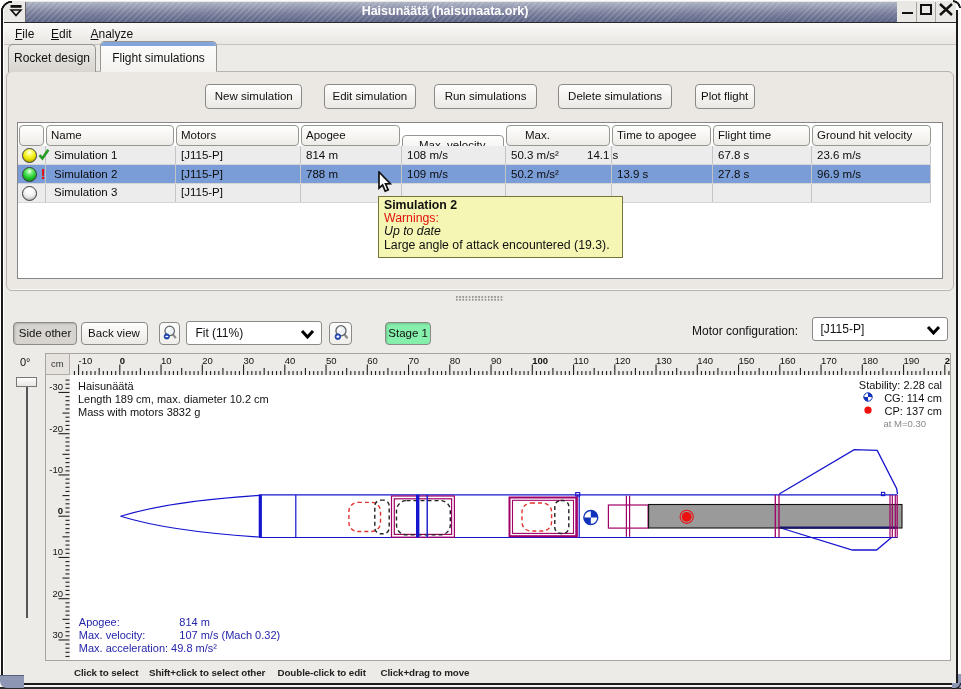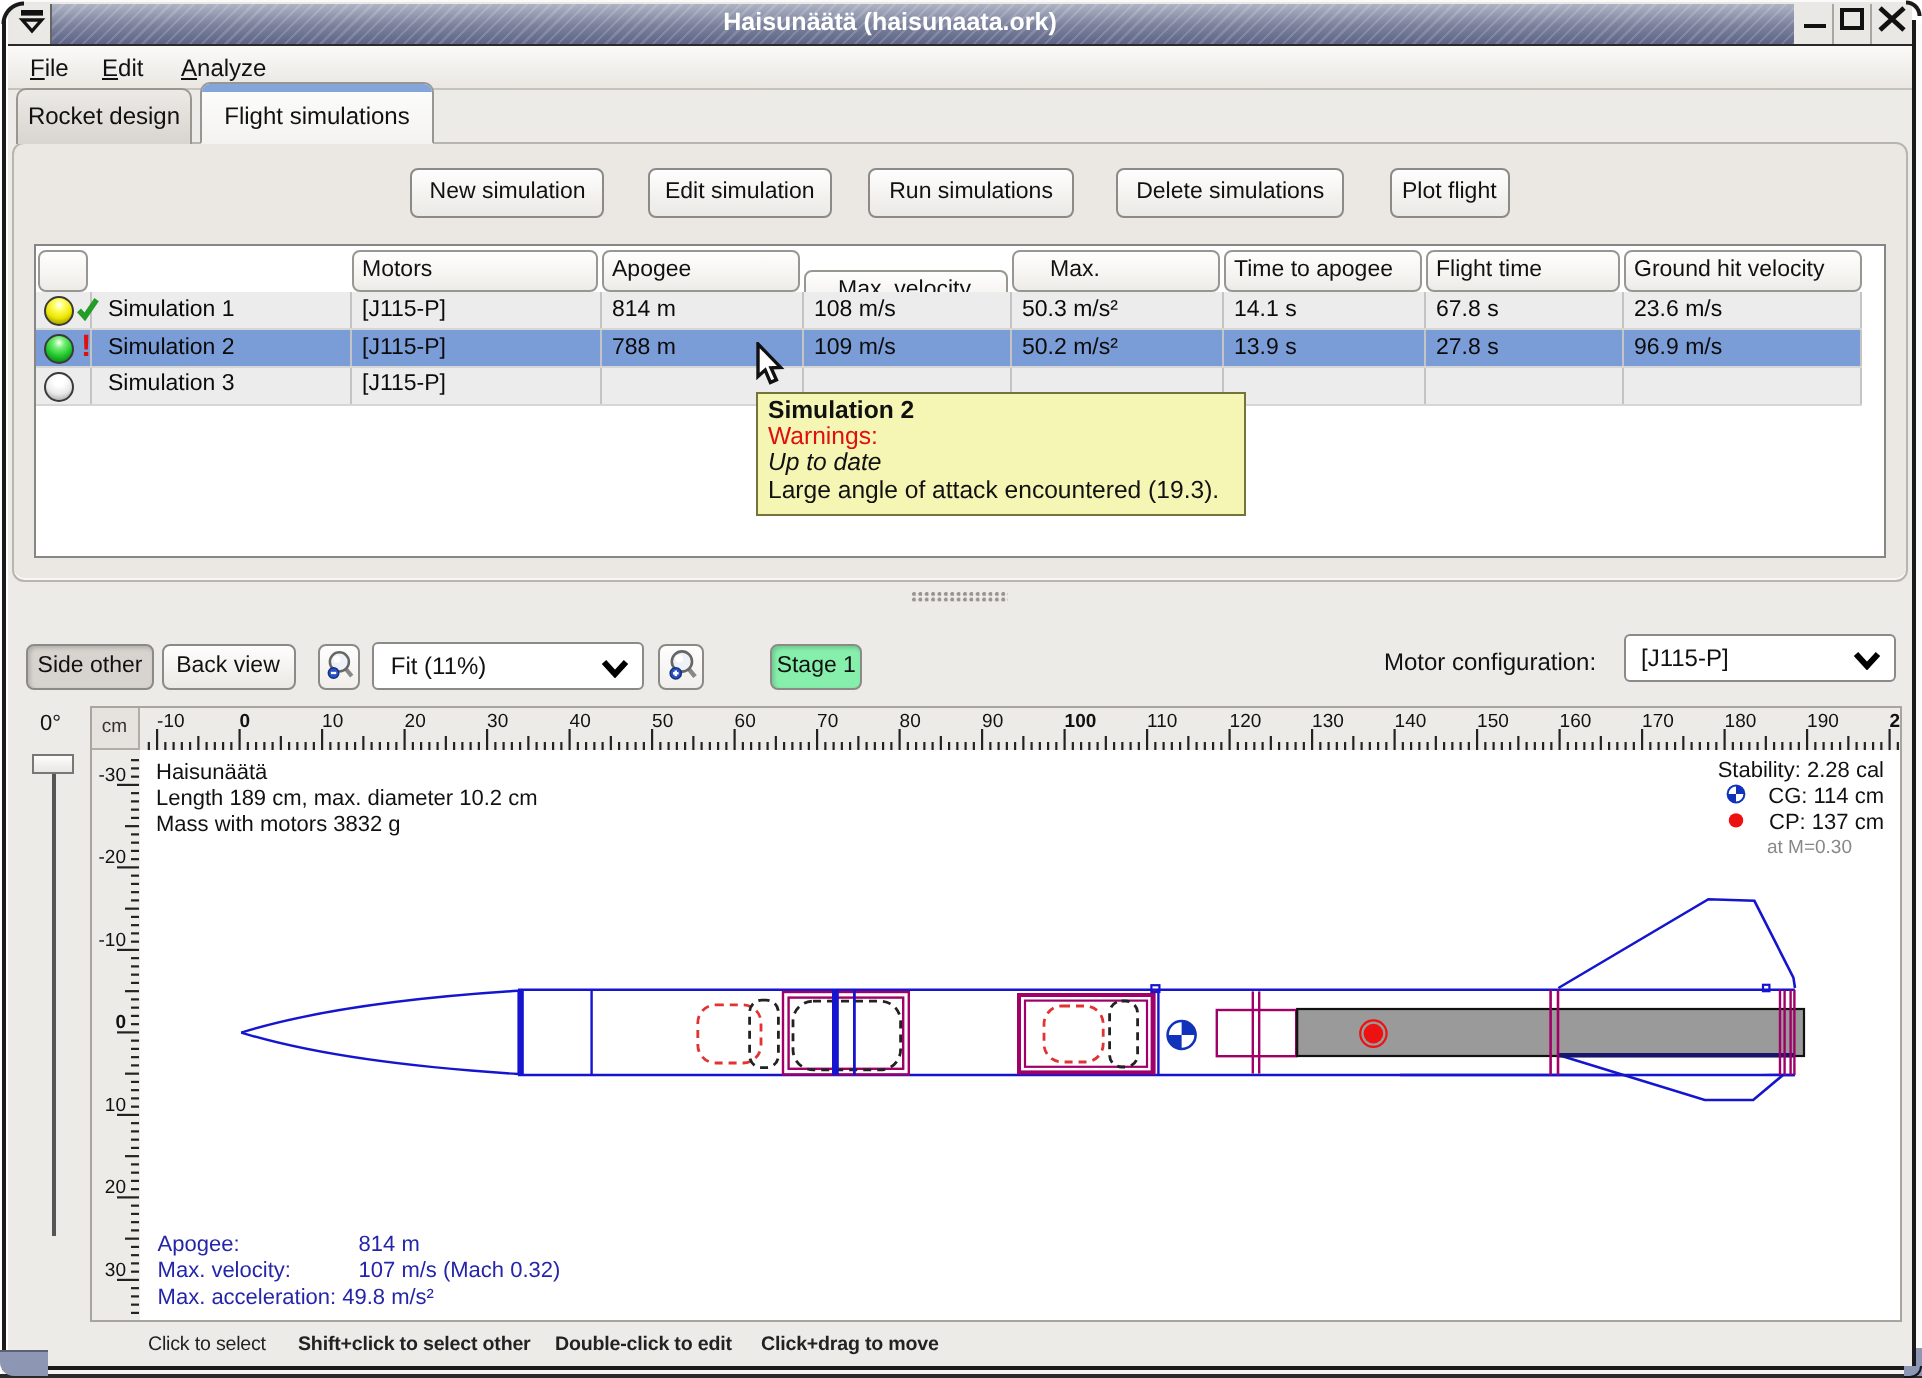--- a/index.html
+++ b/index.html
@@ -27,20 +27,21 @@
     <div style="position:absolute;left:8px;top:43.5px;width:88px;height:28px;background:linear-gradient(#eceae6,#d8d5d0);border:1px solid #989690;border-bottom:none;border-radius:5px 5px 0 0;box-sizing:border-box;font-size:12px;color:#111;display:flex;align-items:center;justify-content:center">Rocket design</div>
     <div style="position:absolute;left:100px;top:41px;width:117px;height:31px;background:linear-gradient(#fdfdfd,#f4f3f0);border:1px solid #989690;border-bottom:1px solid #f4f3f0;border-radius:5px 5px 0 0;box-sizing:border-box;font-size:12px;color:#111;display:flex;align-items:center;justify-content:center;padding-top:2px">Flight simulations</div>
     <div style="position:absolute;left:101px;top:42px;width:115px;height:3.5px;background:#84a5da;border-radius:4px 4px 0 0"></div>
     <div style="position:absolute;left:205.3px;top:83.5px;width:97px;height:25.5px;background:linear-gradient(#fefefe,#f3f1ee 60%,#ebe9e5);border:1px solid #8c8a86;border-radius:4px;box-sizing:border-box;display:flex;align-items:center;justify-content:center;font-size:11.5px;color:#111">New simulation</div>
     <div style="position:absolute;left:323.8px;top:83.5px;width:92.2px;height:25.5px;background:linear-gradient(#fefefe,#f3f1ee 60%,#ebe9e5);border:1px solid #8c8a86;border-radius:4px;box-sizing:border-box;display:flex;align-items:center;justify-content:center;font-size:11.5px;color:#111">Edit simulation</div>
     <div style="position:absolute;left:434.3px;top:83.5px;width:102.5px;height:25.5px;background:linear-gradient(#fefefe,#f3f1ee 60%,#ebe9e5);border:1px solid #8c8a86;border-radius:4px;box-sizing:border-box;display:flex;align-items:center;justify-content:center;font-size:11.5px;color:#111">Run simulations</div>
     <div style="position:absolute;left:558.3px;top:83.5px;width:113.6px;height:25.5px;background:linear-gradient(#fefefe,#f3f1ee 60%,#ebe9e5);border:1px solid #8c8a86;border-radius:4px;box-sizing:border-box;display:flex;align-items:center;justify-content:center;font-size:11.5px;color:#111">Delete simulations</div>
     <div style="position:absolute;left:694.6px;top:83.5px;width:60.1px;height:25.5px;background:linear-gradient(#fefefe,#f3f1ee 60%,#ebe9e5);border:1px solid #8c8a86;border-radius:4px;box-sizing:border-box;display:flex;align-items:center;justify-content:center;font-size:11.5px;color:#111">Plot flight</div>
     <div style="position:absolute;left:17px;top:122px;width:924px;height:155px;background:#fff;border:1px solid #868686"></div>
     <div style="position:absolute;left:19px;top:124.5px;width:25px;height:21px;background:linear-gradient(#fefefe,#f6f4f1 60%,#ecebe7);border:1px solid #979792;border-radius:4px;box-sizing:border-box;font-size:11.5px;line-height:19px;padding-left:4px;color:#111;overflow:hidden"></div>
+    <div style="position:absolute;left:46px;top:124.5px;width:128px;height:21px;background:linear-gradient(#fefefe,#f6f4f1 60%,#ecebe7);border:1px solid #979792;border-radius:4px;box-sizing:border-box;font-size:11.5px;line-height:19px;padding-left:4px;color:#111;overflow:hidden">Name</div>
     <div style="position:absolute;left:176px;top:124.5px;width:123px;height:21px;background:linear-gradient(#fefefe,#f6f4f1 60%,#ecebe7);border:1px solid #979792;border-radius:4px;box-sizing:border-box;font-size:11.5px;line-height:19px;padding-left:4px;color:#111;overflow:hidden">Motors</div>
     <div style="position:absolute;left:301px;top:124.5px;width:99px;height:21px;background:linear-gradient(#fefefe,#f6f4f1 60%,#ecebe7);border:1px solid #979792;border-radius:4px;box-sizing:border-box;font-size:11.5px;line-height:19px;padding-left:4px;color:#111;overflow:hidden">Apogee</div>
     <div style="position:absolute;left:402px;top:135px;width:102px;height:21px;background:linear-gradient(#fefefe,#f6f4f1 60%,#ecebe7);border:1px solid #979792;border-radius:4px;box-sizing:border-box;font-size:11.5px;line-height:19px;padding-left:16px;color:#111;overflow:hidden">Max. velocity</div>
     <div style="position:absolute;left:506px;top:125px;width:104px;height:21px;background:linear-gradient(#fefefe,#f6f4f1 60%,#ecebe7);border:1px solid #979792;border-radius:4px;box-sizing:border-box;font-size:11.5px;line-height:19px;padding-left:18px;color:#111;overflow:hidden">Max. acceleration</div>
     <div style="position:absolute;left:612px;top:124.5px;width:99px;height:21px;background:linear-gradient(#fefefe,#f6f4f1 60%,#ecebe7);border:1px solid #979792;border-radius:4px;box-sizing:border-box;font-size:11.5px;line-height:19px;padding-left:4px;color:#111;overflow:hidden">Time to apogee</div>
     <div style="position:absolute;left:713px;top:124.5px;width:97px;height:21px;background:linear-gradient(#fefefe,#f6f4f1 60%,#ecebe7);border:1px solid #979792;border-radius:4px;box-sizing:border-box;font-size:11.5px;line-height:19px;padding-left:4px;color:#111;overflow:hidden">Flight time</div>
     <div style="position:absolute;left:812px;top:124.5px;width:119px;height:21px;background:linear-gradient(#fefefe,#f6f4f1 60%,#ecebe7);border:1px solid #979792;border-radius:4px;box-sizing:border-box;font-size:11.5px;line-height:19px;padding-left:4px;color:#111;overflow:hidden">Ground hit velocity</div>
     <div style="position:absolute;left:18px;top:146.2px;width:913px;height:18.7px;background:#ececec"></div>
     <div style="position:absolute;left:18px;top:164.9px;width:913px;height:18.7px;background:#7b9dd7"></div>
     <div style="position:absolute;left:18px;top:183.6px;width:913px;height:18.7px;background:#ececec"></div>
@@ -54,21 +55,21 @@
     <div style="position:absolute;left:810.5px;top:146.2px;width:1px;height:56.1px;background:#c4c4c4"></div>
     <div style="position:absolute;left:930px;top:146.2px;width:1px;height:56.1px;background:#c4c4c4"></div>
     <div style="position:absolute;left:18px;top:164.1px;width:913px;height:1px;background:#d6d6d4"></div>
     <div style="position:absolute;left:18px;top:182.79999999999998px;width:913px;height:1px;background:#d6d6d4"></div>
     <div style="position:absolute;left:18px;top:201.5px;width:913px;height:1px;background:#d6d6d4"></div>
     <div style="position:absolute;left:54px;top:149.0px;font-size:11.5px;color:#0b0b0b">Simulation 1</div>
     <div style="position:absolute;left:181px;top:149.0px;font-size:11.5px;color:#0b0b0b">[J115-P]</div>
     <div style="position:absolute;left:306px;top:149.0px;font-size:11.5px;color:#0b0b0b">814 m</div>
     <div style="position:absolute;left:407px;top:149.0px;font-size:11.5px;color:#0b0b0b">108 m/s</div>
     <div style="position:absolute;left:511px;top:149.0px;font-size:11.5px;color:#0b0b0b">50.3 m/s²</div>
-    <div style="position:absolute;left:617px;top:149.0px;font-size:11.5px;color:#0b0b0b">14.1 s</div>
+    <div style="position:absolute;left:587px;top:149.0px;font-size:11.5px;color:#0b0b0b">14.1 s</div>
     <div style="position:absolute;left:718px;top:149.0px;font-size:11.5px;color:#0b0b0b">67.8 s</div>
     <div style="position:absolute;left:817px;top:149.0px;font-size:11.5px;color:#0b0b0b">23.6 m/s</div>
     <div style="position:absolute;left:54px;top:167.70000000000002px;font-size:11.5px;color:#0b0b0b">Simulation 2</div>
     <div style="position:absolute;left:181px;top:167.70000000000002px;font-size:11.5px;color:#0b0b0b">[J115-P]</div>
     <div style="position:absolute;left:306px;top:167.70000000000002px;font-size:11.5px;color:#0b0b0b">788 m</div>
     <div style="position:absolute;left:407px;top:167.70000000000002px;font-size:11.5px;color:#0b0b0b">109 m/s</div>
     <div style="position:absolute;left:511px;top:167.70000000000002px;font-size:11.5px;color:#0b0b0b">50.2 m/s²</div>
     <div style="position:absolute;left:617px;top:167.70000000000002px;font-size:11.5px;color:#0b0b0b">13.9 s</div>
     <div style="position:absolute;left:718px;top:167.70000000000002px;font-size:11.5px;color:#0b0b0b">27.8 s</div>
     <div style="position:absolute;left:817px;top:167.70000000000002px;font-size:11.5px;color:#0b0b0b">96.9 m/s</div>
@@ -486,21 +487,21 @@
       <circle cx="798.0" cy="22.0" r="4.2" fill="#fff" stroke="#1133bb" stroke-width="1"></circle>
       <path d="M 798.0 22.0 L 798.0 17.8 A 4.2 4.2 0 0 1 802.2 22.0 Z" fill="#1133bb"></path>
       <path d="M 798.0 22.0 L 798.0 26.2 A 4.2 4.2 0 0 1 793.8 22.0 Z" fill="#1133bb"></path>
       <circle cx="798" cy="35.2" r="3.6" fill="#ee1111"></circle>
       <text x="8.8" y="250.5" fill="#2525aa" font-size="11" font-family="'Liberation Sans',sans-serif">Apogee:</text>
       <text x="109.3" y="250.5" fill="#2525aa" font-size="11" font-family="'Liberation Sans',sans-serif">814 m</text>
       <text x="8.8" y="263.7" fill="#2525aa" font-size="11" font-family="'Liberation Sans',sans-serif">Max. velocity:</text>
       <text x="109.3" y="263.7" fill="#2525aa" font-size="11" font-family="'Liberation Sans',sans-serif">107 m/s  (Mach 0.32)</text>
       <text x="8.8" y="276.8" fill="#2525aa" font-size="11" font-family="'Liberation Sans',sans-serif">Max. acceleration: 49.8 m/s²</text>
     </svg>
-    <div style="position:absolute;left:74px;top:666.5px;font-size:9.8px;letter-spacing:-0.1px;font-weight:normal;color:#222">Click to select</div>
+    <div style="position:absolute;left:74px;top:666.5px;font-size:9.8px;letter-spacing:-0.1px;font-weight:bold;color:#222">Click to select</div>
     <div style="position:absolute;left:149px;top:666.5px;font-size:9.8px;letter-spacing:-0.1px;font-weight:bold;color:#222">Shift+click to select other</div>
     <div style="position:absolute;left:277.5px;top:666.5px;font-size:9.8px;letter-spacing:-0.1px;font-weight:bold;color:#222">Double-click to edit</div>
     <div style="position:absolute;left:380.5px;top:666.5px;font-size:9.8px;letter-spacing:-0.1px;font-weight:bold;color:#222">Click+drag to move</div>
     <div style="position:absolute;left:0;top:12px;width:1px;height:670px;background:#fdfdfd"></div>
     <div style="position:absolute;left:1px;top:10px;width:2px;height:672px;background:#1a1a1a"></div>
     <div style="position:absolute;left:955.5px;top:10px;width:2.5px;height:673px;background:#1a1a1a"></div>
     <div style="position:absolute;left:958px;top:12px;width:3px;height:671px;background:#fbfbfa"></div>
     <div style="position:absolute;left:1px;top:682.5px;width:957px;height:2.2px;background:#1a1a1a"></div>
     <div style="position:absolute;left:1px;top:684.7px;width:959px;height:2.8px;background:#f3f2f0"></div>
     <div style="position:absolute;left:0;top:687.4px;width:961px;height:1.6px;background:#2a2a2a"></div>

